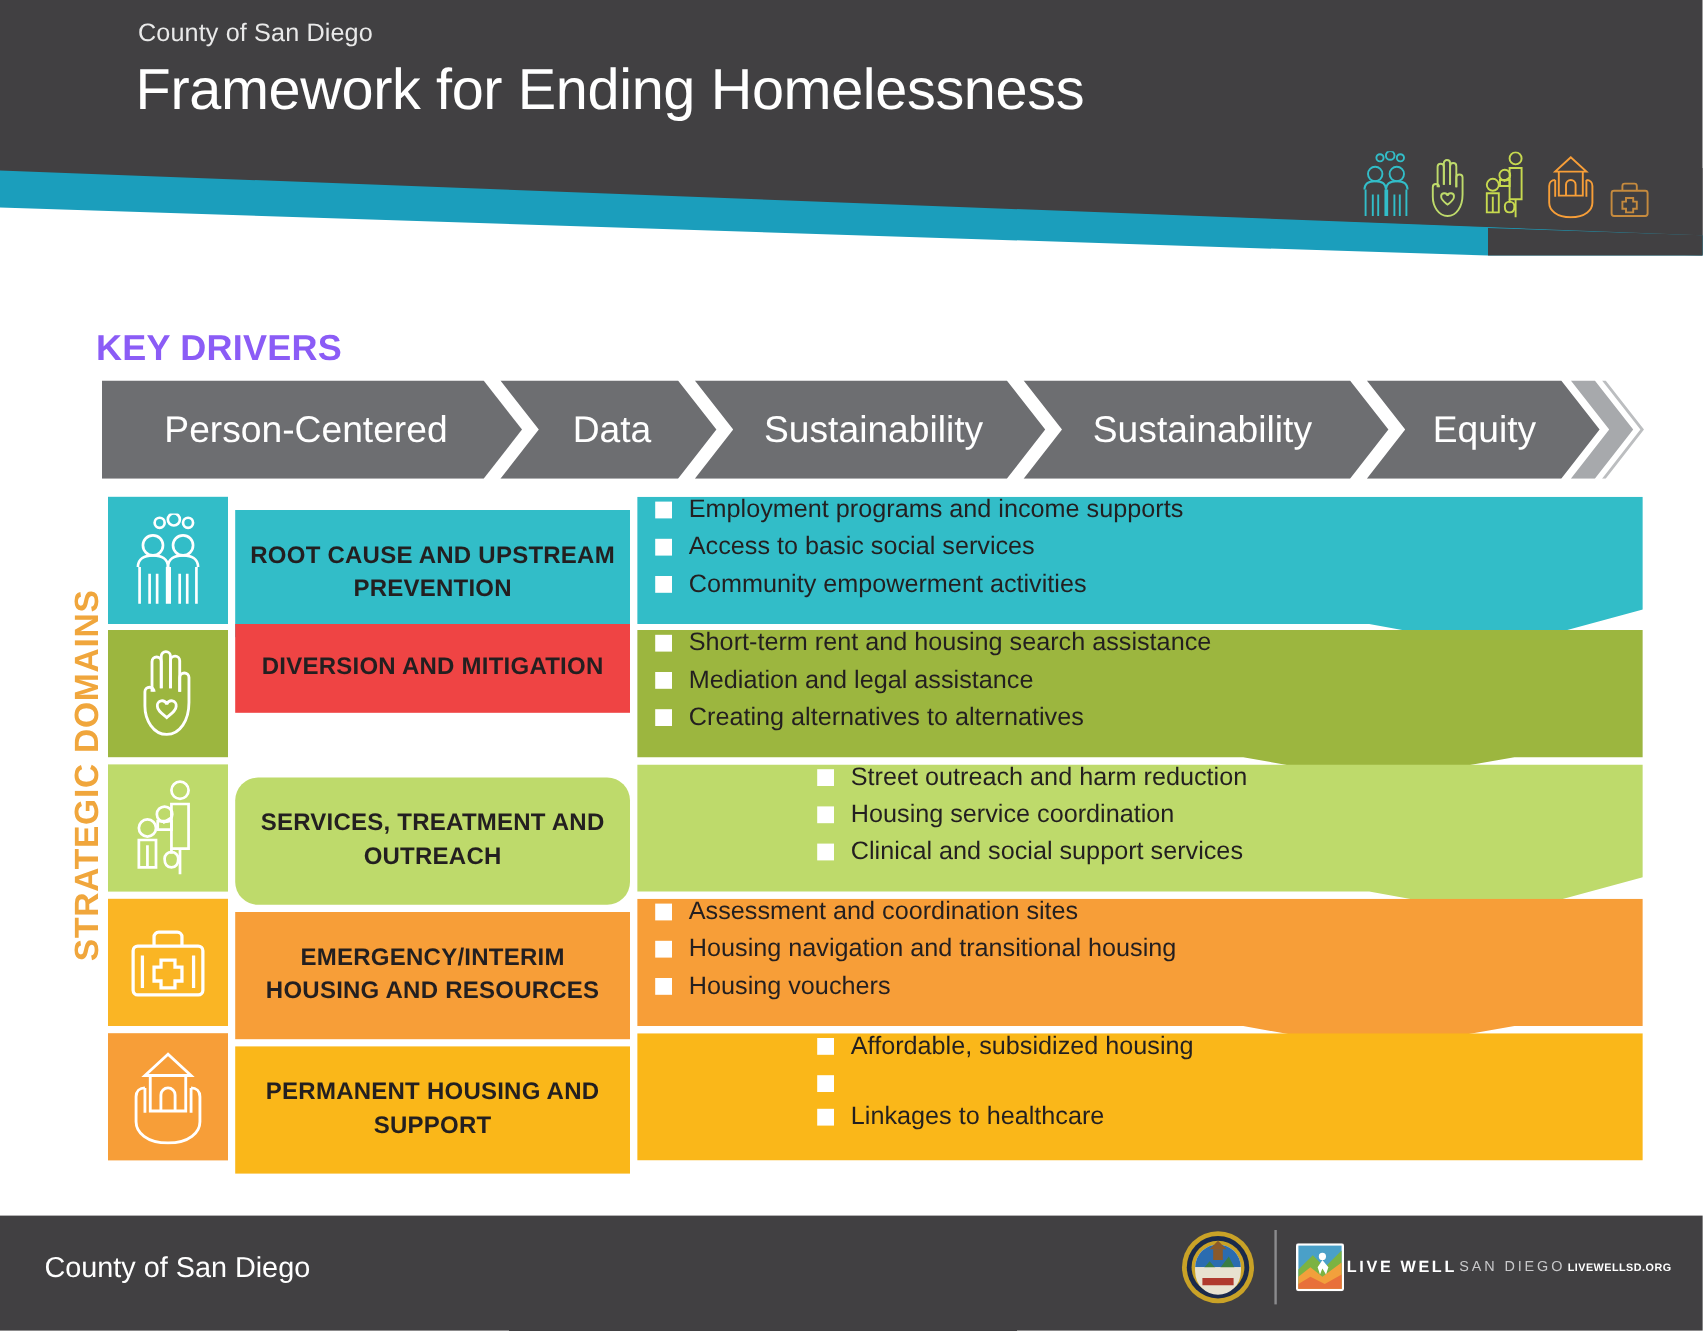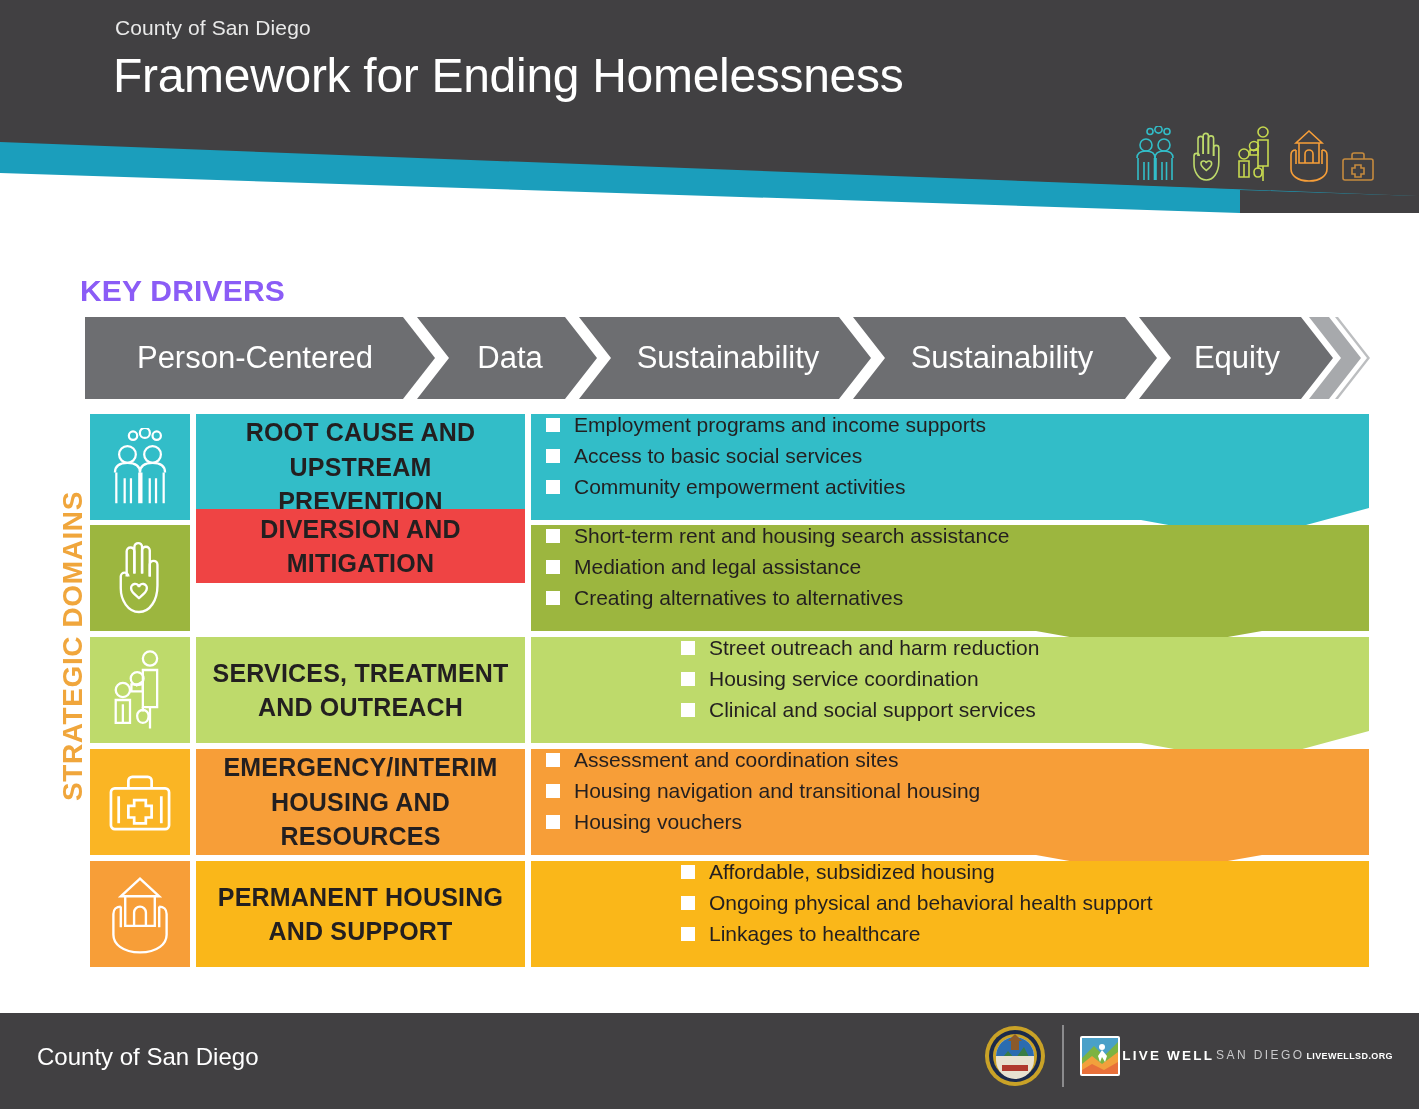--- a/index.html
+++ b/index.html
@@ -71,23 +71,24 @@
   .grid { position: absolute; left: 0; top: 0; width: 1419px; height: 1109px; }
   .row-icon {
     position: absolute; left: 90px; width: 100px;
     display: flex; align-items: center; justify-content: center;
   }
   .row-icon svg { display: block; }
   .row-title {
     position: absolute; left: 196px; width: 329px;
     display: flex; align-items: center; justify-content: center;
     text-align: center;
-    font-size: 25px; font-weight: bold; color: #231f20;
+    font-size: 20px; font-weight: bold; color: #231f20;
     line-height: 1.38; letter-spacing: .2px;
     padding: 0 10px;
+    margin-top: 11px;
   }
   .band { position: absolute; left: 531px; width: 838px; }
   .band svg { position: absolute; left: 0; top: 0; }
   .band-items {
     position: absolute; left: 0; top: 0;
   }
   .band-item {
     display: flex; align-items: flex-start; gap: 14px;
     font-size: 21px; color: #231f20; line-height: 1.0;
     margin-bottom: 10px; white-space: nowrap;
@@ -290,21 +291,21 @@
           <path d="M29 40v15M24 22l-5 3"></path>
         <circle cx="20" cy="20" r="4.5"></circle>
           <path d="M16 24h8v5h-8z"></path>
         <circle cx="10" cy="28" r="5"></circle>
           <path d="M5 35h10v16H5z"></path>
           <path d="M10 38v13"></path>
         <path d="M20 46a4 4 0 118 0c0 3-1.5 5-4 5s-4-2-4-5z"></path>
           <path d="M24 43v-3"></path>
       </svg>
     </div>
-    <div class="row-title" style="top:637px; height:106px; background:#BEDA6B;">SERVICES, TREATMENT AND OUTREACH</div>
+    <div class="row-title" style="top:637px; height:106px; background:#BEDA6B;border-radius:19px;">SERVICES, TREATMENT AND OUTREACH</div>
     <div class="band" style="top:637px; height:126px;">
       <svg width="838" height="126" viewBox="0 0 838 126">
         <path d="M0 0 H838 V94 L720 126 L610 106 H0 Z" fill="#BEDA6B"></path>
       </svg>
       <div class="band-items" style="padding-left:150px; width:838px;">
         <div class="band-item">
             <span class="bullet"></span>
             <span>Street outreach and harm reduction</span>
           </div>
         <div class="band-item">
@@ -361,21 +362,20 @@
       <svg width="838" height="106" viewBox="0 0 838 106">
         <path d="M0 0 H838 V106 H0 Z" fill="#FAB719"></path>
       </svg>
       <div class="band-items" style="padding-left:150px; width:838px;">
         <div class="band-item">
             <span class="bullet"></span>
             <span>Affordable, subsidized housing</span>
           </div>
         <div class="band-item">
             <span class="bullet"></span>
-            <span>Ongoing physical and behavioral health support</span>
           </div>
         <div class="band-item">
             <span class="bullet"></span>
             <span>Linkages to healthcare</span>
           </div>
       </div>
     </div>
 
   </div>
 

